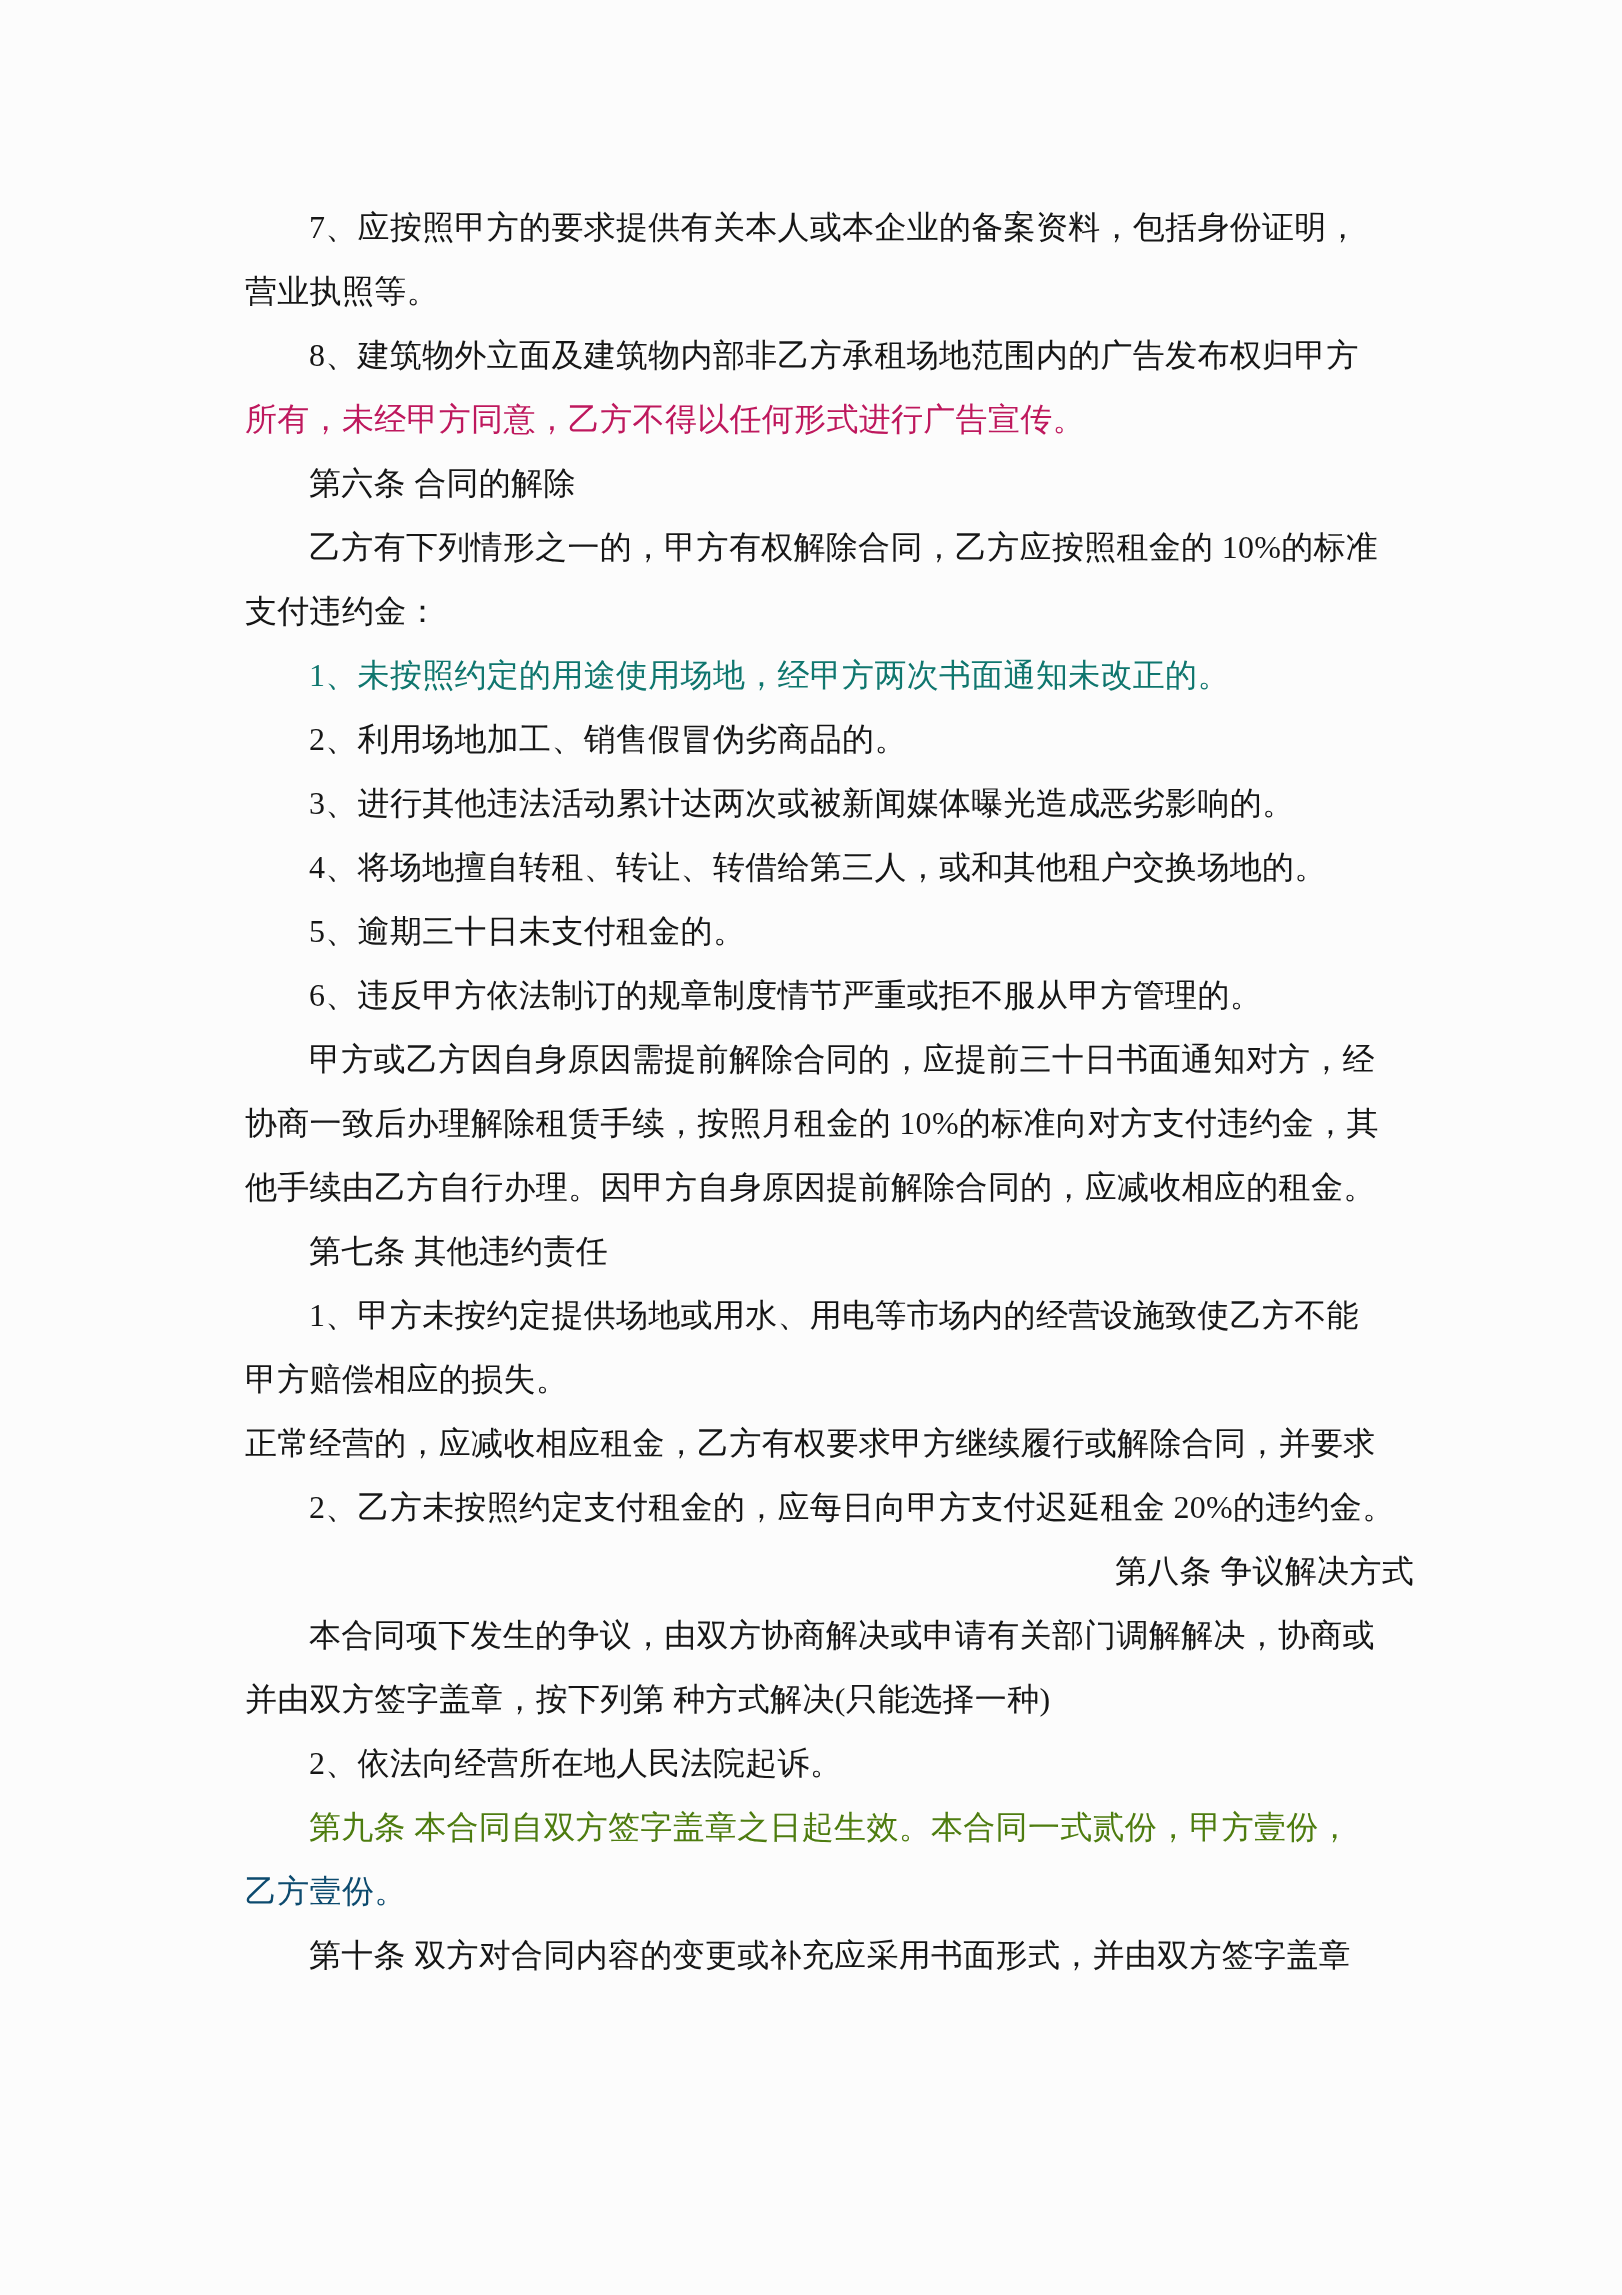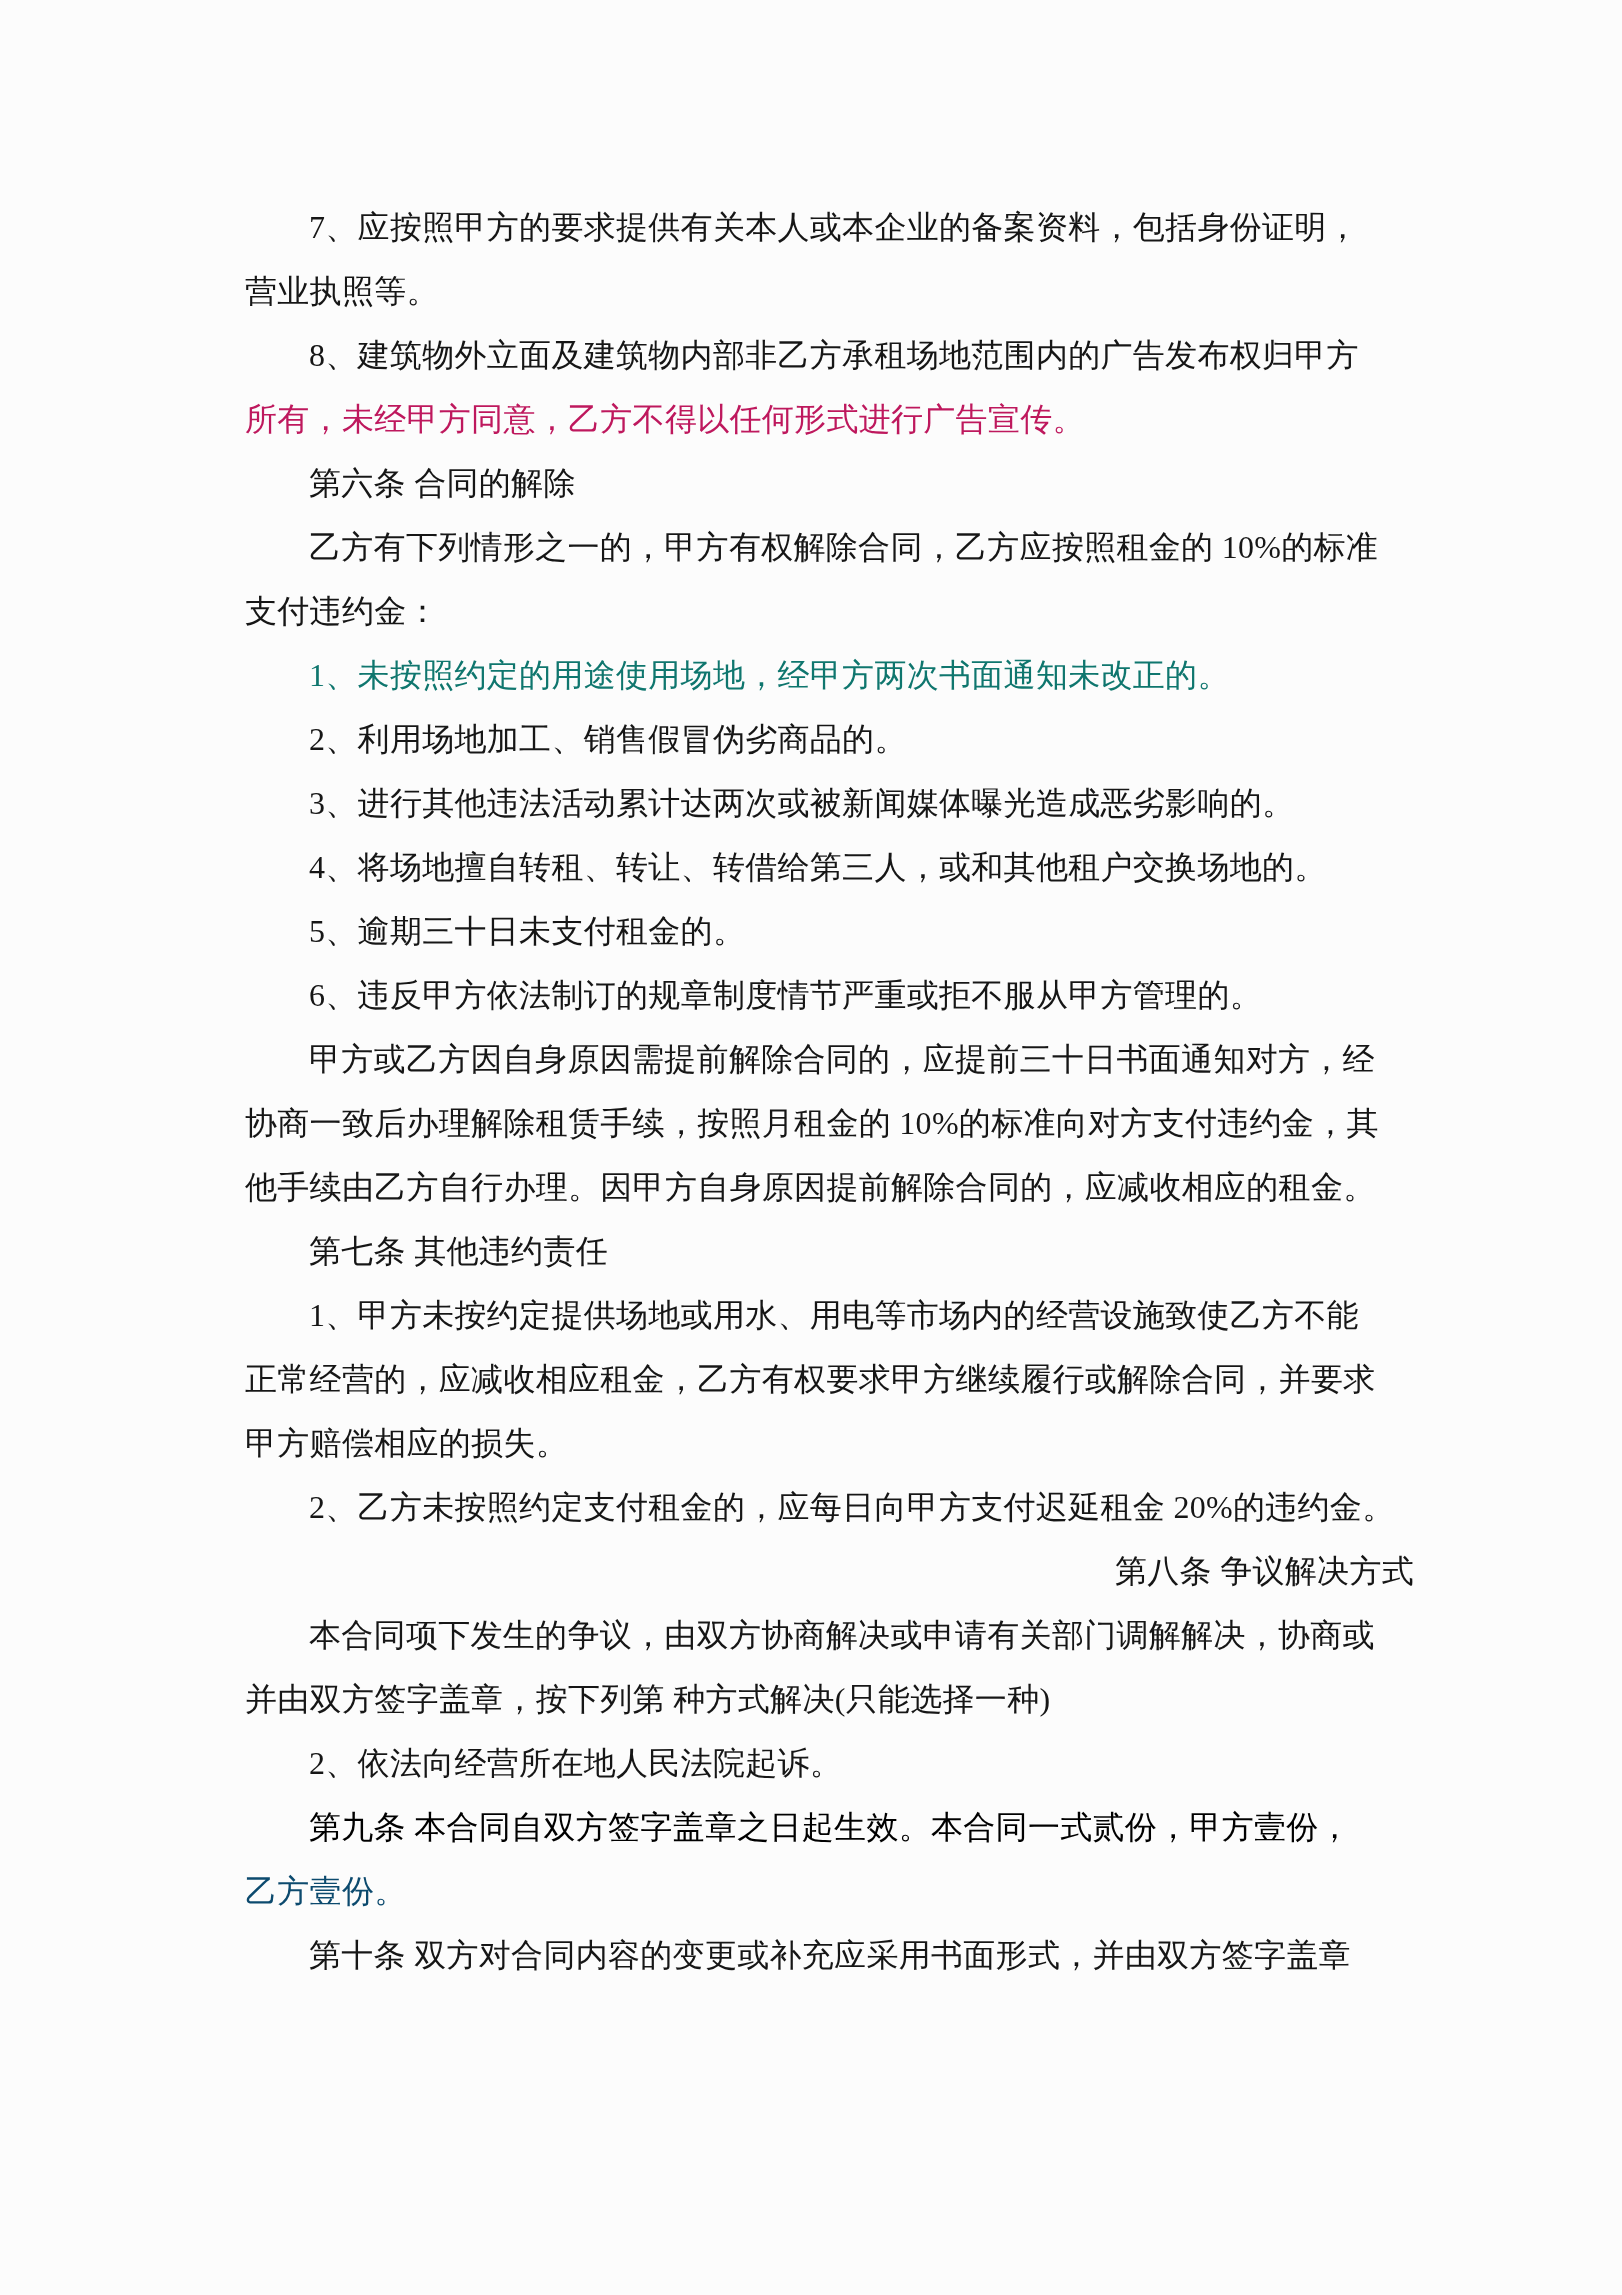--- a/index.html
+++ b/index.html
@@ -50,25 +50,25 @@
       <p class="line indent" style="color: rgb(22, 22, 22);">2、利用场地加工、销售假冒伪劣商品的。</p>
       <p class="line indent" style="color: rgb(22, 22, 22);">3、进行其他违法活动累计达两次或被新闻媒体曝光造成恶劣影响的。</p>
       <p class="line indent" style="color: rgb(22, 22, 22);">4、将场地擅自转租、转让、转借给第三人，或和其他租户交换场地的。</p>
       <p class="line indent" style="color: rgb(22, 22, 22);">5、逾期三十日未支付租金的。</p>
       <p class="line indent" style="color: rgb(22, 22, 22);">6、违反甲方依法制订的规章制度情节严重或拒不服从甲方管理的。</p>
       <p class="line indent" style="color: rgb(22, 22, 22);">甲方或乙方因自身原因需提前解除合同的，应提前三十日书面通知对方，经</p>
       <p class="line" style="color: rgb(22, 22, 22);">协商一致后办理解除租赁手续，按照月租金的 10%的标准向对方支付违约金，其</p>
       <p class="line" style="color: rgb(22, 22, 22);">他手续由乙方自行办理。因甲方自身原因提前解除合同的，应减收相应的租金。</p>
       <p class="line indent" style="color: rgb(22, 22, 22);">第七条 其他违约责任</p>
       <p class="line indent" style="color: rgb(22, 22, 22);">1、甲方未按约定提供场地或用水、用电等市场内的经营设施致使乙方不能</p>
+      <p class="line" style="color: rgb(22, 22, 22);">甲方赔偿相应的损失。</p>
       <p class="line" style="color: rgb(22, 22, 22);">正常经营的，应减收相应租金，乙方有权要求甲方继续履行或解除合同，并要求</p>
-      <p class="line" style="color: rgb(22, 22, 22);">甲方赔偿相应的损失。</p>
       <p class="line indent" style="color: rgb(22, 22, 22);">2、乙方未按照约定支付租金的，应每日向甲方支付迟延租金 20%的违约金。</p>
       <p class="line indent" style="color: rgb(22, 22, 22); text-align: right;">第八条 争议解决方式</p>
       <p class="line indent" style="color: rgb(22, 22, 22);">本合同项下发生的争议，由双方协商解决或申请有关部门调解解决，协商或</p>
       <p class="line" style="color: rgb(22, 22, 22);">并由双方签字盖章，按下列第 种方式解决(只能选择一种)</p>
       <p class="line indent" style="color: rgb(22, 22, 22);">2、依法向经营所在地人民法院起诉。</p>
-      <p class="line indent" style="color: #000000;">第九条 本合同自双方签字盖章之日起生效。本合同一式贰份，甲方壹份，</p>
+      <p class="line indent" style="color: #4d7c0f;">第九条 本合同自双方签字盖章之日起生效。本合同一式贰份，甲方壹份，</p>
       <p class="line" style="color: #0c4a6e;">乙方壹份。</p>
       <p class="line indent" style="color: rgb(22, 22, 22);">第十条 双方对合同内容的变更或补充应采用书面形式，并由双方签字盖章</p>
     </section>
 </main>
 
 
 </body></html>

